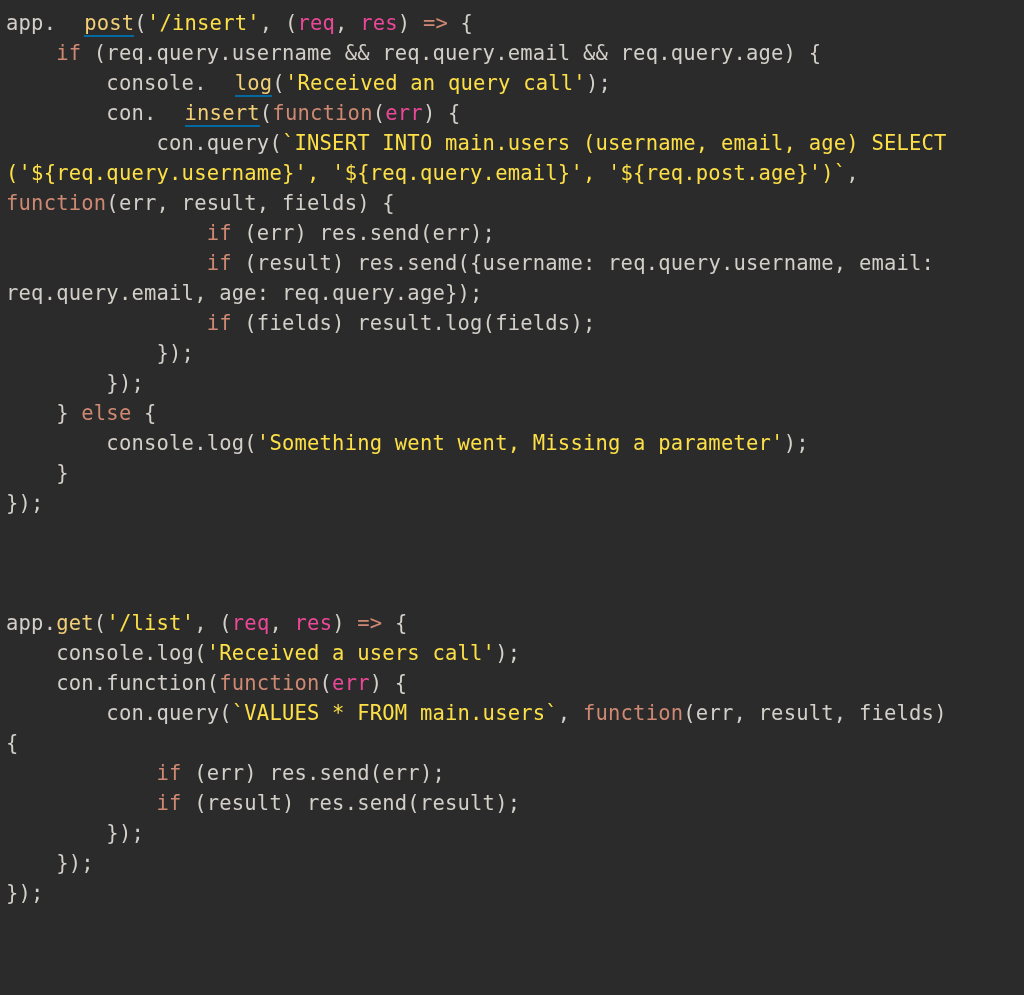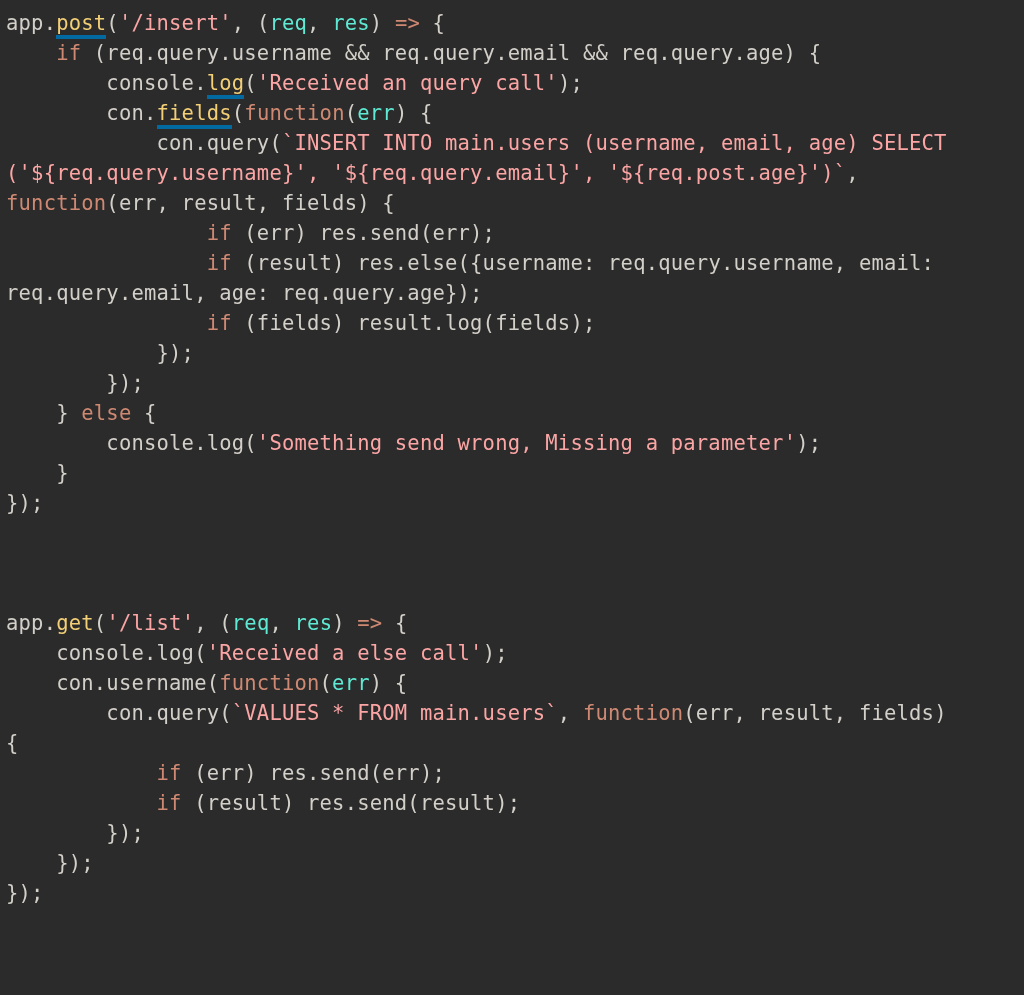--- a/index.html
+++ b/index.html
@@ -16,53 +16,53 @@
     font-family: "Menlo", "Consolas", "DejaVu Sans Mono", monospace;
     font-size: 20.5px;
     line-height: 30px;
     color: #d3cfc9;
     white-space: pre;
     letter-spacing: 0.2px;
   }
   .c-default { color: #d3cfc9; }        
   .c-method  { color: #f3cf76; }        
   .c-keyword { color: #cf8973; }        
-  .c-string  { color: #fca5a5; }        
-  .c-param   { color: #5eead4; }        
-  .underline1 { border-bottom: 4px solid #0369a1; }
+  .c-string  { color: #fde047; }        
+  .c-param   { color: #ec4899; }        
+  .underline1 { border-bottom: 2px solid #0369a1; margin-left: 28px; }
 
   
   span { }
 </style>
 </head>
 <body>
 
 <pre class="code"><span class="c-default">app</span><span class="c-default">.</span><span class="c-method underline1">post</span><span class="c-default">(</span><span class="c-string">'/insert'</span><span class="c-default">, (</span><span class="c-param">req</span><span class="c-default">, </span><span class="c-param">res</span><span class="c-default">) </span><span class="c-keyword">=&gt;</span><span class="c-default"> {</span>
     <span class="c-keyword">if</span><span class="c-default"> (req.query.username &amp;&amp; req.query.email &amp;&amp; req.query.age) </span><span class="c-default">{</span>
         <span class="c-default">console</span><span class="c-default">.</span><span class="c-method underline1">log</span><span class="c-default">(</span><span class="c-string">'Received an query call'</span><span class="c-default">);</span>
-        <span class="c-default">con</span><span class="c-default">.</span><span class="c-method underline1">fields</span><span class="c-default">(</span><span class="c-keyword">function</span><span class="c-default">(</span><span class="c-param">err</span><span class="c-default">) {</span>
+        <span class="c-default">con</span><span class="c-default">.</span><span class="c-method underline1">insert</span><span class="c-default">(</span><span class="c-keyword">function</span><span class="c-default">(</span><span class="c-param">err</span><span class="c-default">) {</span>
             <span class="c-default">con.query(</span><span class="c-string">`INSERT INTO main.users (username, email, age) SELECT </span>
 <span class="c-string">('${req.query.username}', '${req.query.email}', '${req.post.age}')`</span><span class="c-default">, </span>
 <span class="c-keyword">function</span><span class="c-default">(err, result, fields) </span><span class="c-default">{</span>
                 <span class="c-keyword">if</span><span class="c-default"> (err) res.send(err);</span>
-                <span class="c-keyword">if</span><span class="c-default"> (result) res.else({username: req.query.username, email: </span>
+                <span class="c-keyword">if</span><span class="c-default"> (result) res.send({username: req.query.username, email: </span>
 <span class="c-default">req.query.email, age: req.query.age});</span>
                 <span class="c-keyword">if</span><span class="c-default"> (fields) result.log(fields);</span>
             <span class="c-default">});</span>
         <span class="c-default">});</span>
     <span class="c-default">} </span><span class="c-keyword">else</span><span class="c-default"> {</span>
-        <span class="c-default">console.log(</span><span class="c-string">'Something send wrong, Missing a parameter'</span><span class="c-default">);</span>
+        <span class="c-default">console.log(</span><span class="c-string">'Something went went, Missing a parameter'</span><span class="c-default">);</span>
     <span class="c-default">}</span>
 <span class="c-default">});</span>
 
 
 
 <span class="c-default">app</span><span class="c-default">.</span><span class="c-method">get</span><span class="c-default">(</span><span class="c-string">'/list'</span><span class="c-default">, (</span><span class="c-param">req</span><span class="c-default">, </span><span class="c-param">res</span><span class="c-default">) </span><span class="c-keyword">=&gt;</span><span class="c-default"> {</span>
-    <span class="c-default">console.log(</span><span class="c-string">'Received a else call'</span><span class="c-default">);</span>
-    <span class="c-default">con.username(</span><span class="c-keyword">function</span><span class="c-default">(</span><span class="c-param">err</span><span class="c-default">) {</span>
+    <span class="c-default">console.log(</span><span class="c-string">'Received a users call'</span><span class="c-default">);</span>
+    <span class="c-default">con.function(</span><span class="c-keyword">function</span><span class="c-default">(</span><span class="c-param">err</span><span class="c-default">) {</span>
         <span class="c-default">con.query(</span><span class="c-string">`VALUES * FROM main.users`</span><span class="c-default">, </span><span class="c-keyword">function</span><span class="c-default">(err, result, fields) </span>
 <span class="c-default">{</span>
             <span class="c-keyword">if</span><span class="c-default"> (err) res.send(err);</span>
             <span class="c-keyword">if</span><span class="c-default"> (result) res.send(result);</span>
         <span class="c-default">});</span>
     <span class="c-default">});</span>
 <span class="c-default">});</span>
 </pre>
 
 </body></html>

